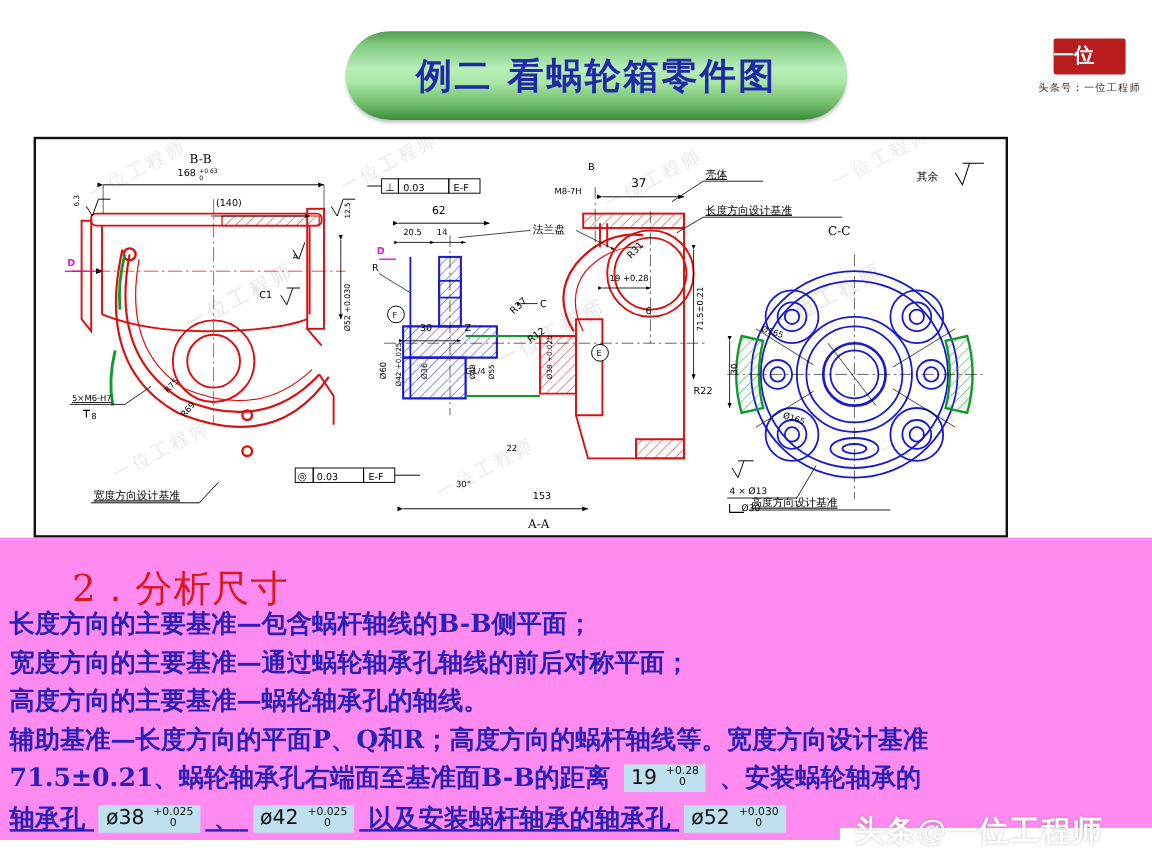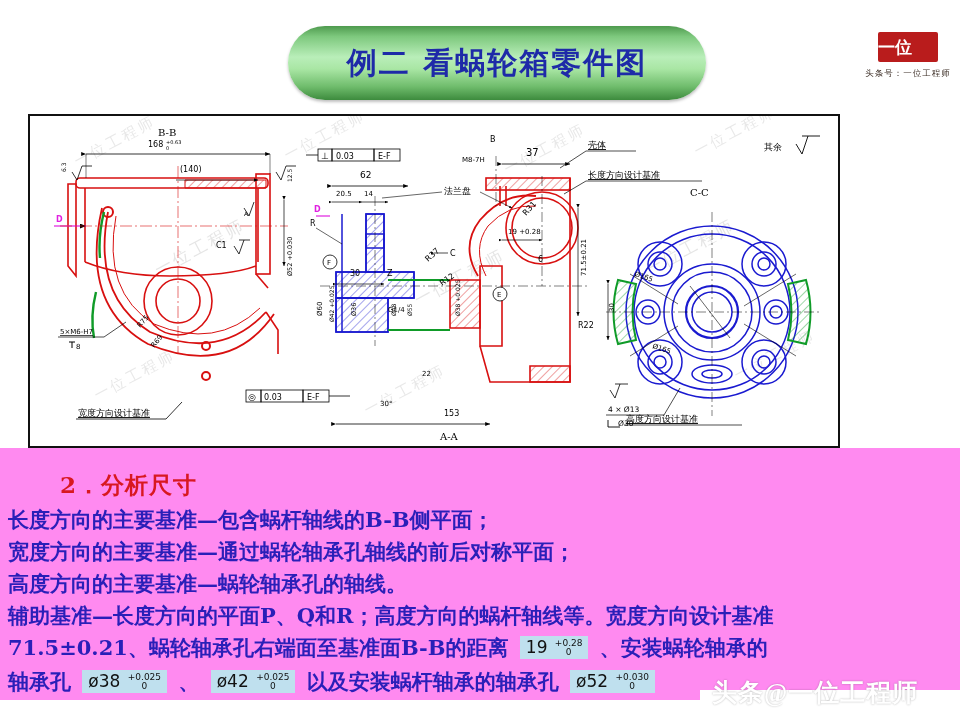--- a/index.html
+++ b/index.html
@@ -52,50 +52,50 @@
   
   .callout{position:absolute;left:0;top:420px;width:960px;height:300px;pointer-events:none;}
   .callout-body{
     position:absolute;left:0;top:448px;width:960px;height:252px;background:#FF8AF0;
   }
 
   .txt-layer{position:absolute;left:0;top:440px;width:960px;height:280px;}
   .hdr2{
     position:absolute;left:60px;top:30px;
     font-family:"DejaVu Serif","Liberation Serif",serif;
-    font-size:23px;font-weight:bold;color:#d81820;letter-spacing:1px;white-space:nowrap;
+    font-size:31px;font-weight:normal;color:#d81820;letter-spacing:1px;white-space:nowrap;
   }
   .line{
     position:absolute;left:8px;
     font-family:"DejaVu Serif","Liberation Serif",serif;
     font-size:21px;font-weight:bold;color:#2a1fb8;white-space:nowrap;letter-spacing:0px;
   }
   .l1{top:66px;}
   .l2{top:98px;}
   .l3{top:130px;}
   .l4{top:162px;}
   .l5{top:194px;}
-  .l6{top:228px;}
+  .l6{top:228px;text-decoration:underline;}
 
   .dimbox{
     display:inline-block;background:#bfe0ee;padding:1px 6px 2px 6px;margin:0 4px;
     font-family:"DejaVu Sans","Liberation Sans",sans-serif;
     font-size:17px;font-weight:normal;color:#111;vertical-align:2px;
     position:relative;
   }
   .dimbox .tolstack{
     display:inline-block;vertical-align:middle;margin-left:2px;
     font-size:9px;line-height:9px;text-align:center;
   }
   .dimbox .tolstack i{display:block;font-style:normal;}
 
   
   .bwm{
     position:absolute;left:712px;top:676px;
-    font-family:Liberation Serif, serif;
+    font-family:Liberation Sans, sans-serif;
     font-size:25px;font-weight:bold;color:#ffffff;letter-spacing:1px;
     text-shadow:0 0 2px rgba(0,0,0,.30);white-space:nowrap;
   }
   .bwm-strip{position:absolute;left:700px;top:690px;width:260px;height:30px;background:#fff;}
 </style>
 </head>
 <body>
 
 <div class="slide">
 

